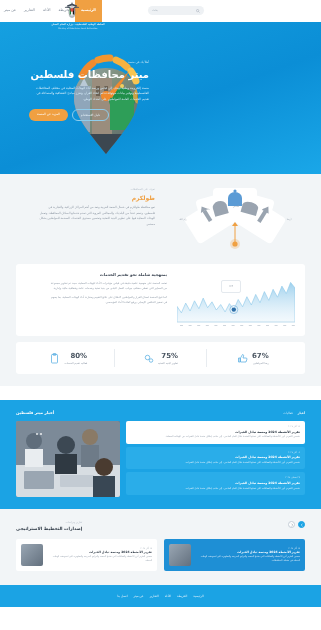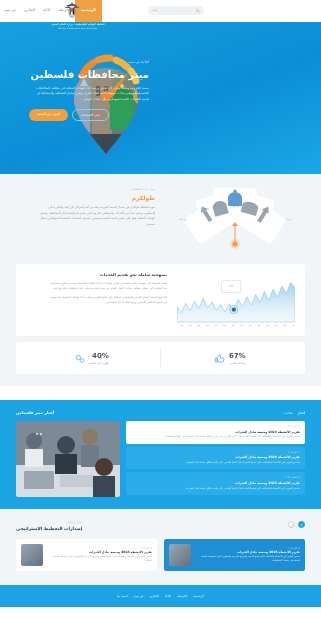--- a/index.html
+++ b/index.html
@@ -312,26 +312,36 @@
             <div class="stat-num">67%</div>
             <div class="stat-lbl">رضا المواطنين</div>
           </div>
           <svg class="stat-ic" viewBox="0 0 22 22" fill="none" stroke="#4aa8e0" stroke-width="1.4">
             <path d="M3 10 h3 v8 h-3 Z"></path>
             <path d="M7 10 l4-7 a2 2 0 0 1 2 3 l-1 4 h6 a2 2 0 0 1 2 2 l-2 6 h-11 Z"></path>
           </svg>
         </div>
         <div class="stat">
           <div class="stat-txt">
-            <div class="stat-num">40%</div>
+            <div class="stat-num">75%</div>
             <div class="stat-lbl">تطوير البنية التحتية</div>
           </div>
           <svg class="stat-ic" viewBox="0 0 22 22" fill="none" stroke="#4aa8e0" stroke-width="1.4">
             <circle cx="9" cy="9" r="4.5"></circle>
             <circle cx="16" cy="15" r="3.5"></circle>
+          </svg>
+        </div>
+        <div class="stat">
+          <div class="stat-txt">
+            <div class="stat-num">80%</div>
+            <div class="stat-lbl">فعالية تقديم الخدمات</div>
+          </div>
+          <svg class="stat-ic" viewBox="0 0 22 22" fill="none" stroke="#4aa8e0" stroke-width="1.4">
+            <rect x="5" y="3" width="12" height="17" rx="1.5"></rect>
+            <rect x="8" y="1" width="6" height="3.5" rx="1"></rect>
           </svg>
         </div>
       </div>
   </div>
 
   <div class="sec-news">
     <div class="news-head">
       <div class="news-tabs" id="newstabs">
           <span class="t active">أخبار</span>
           <span class="t">فعاليات</span>

